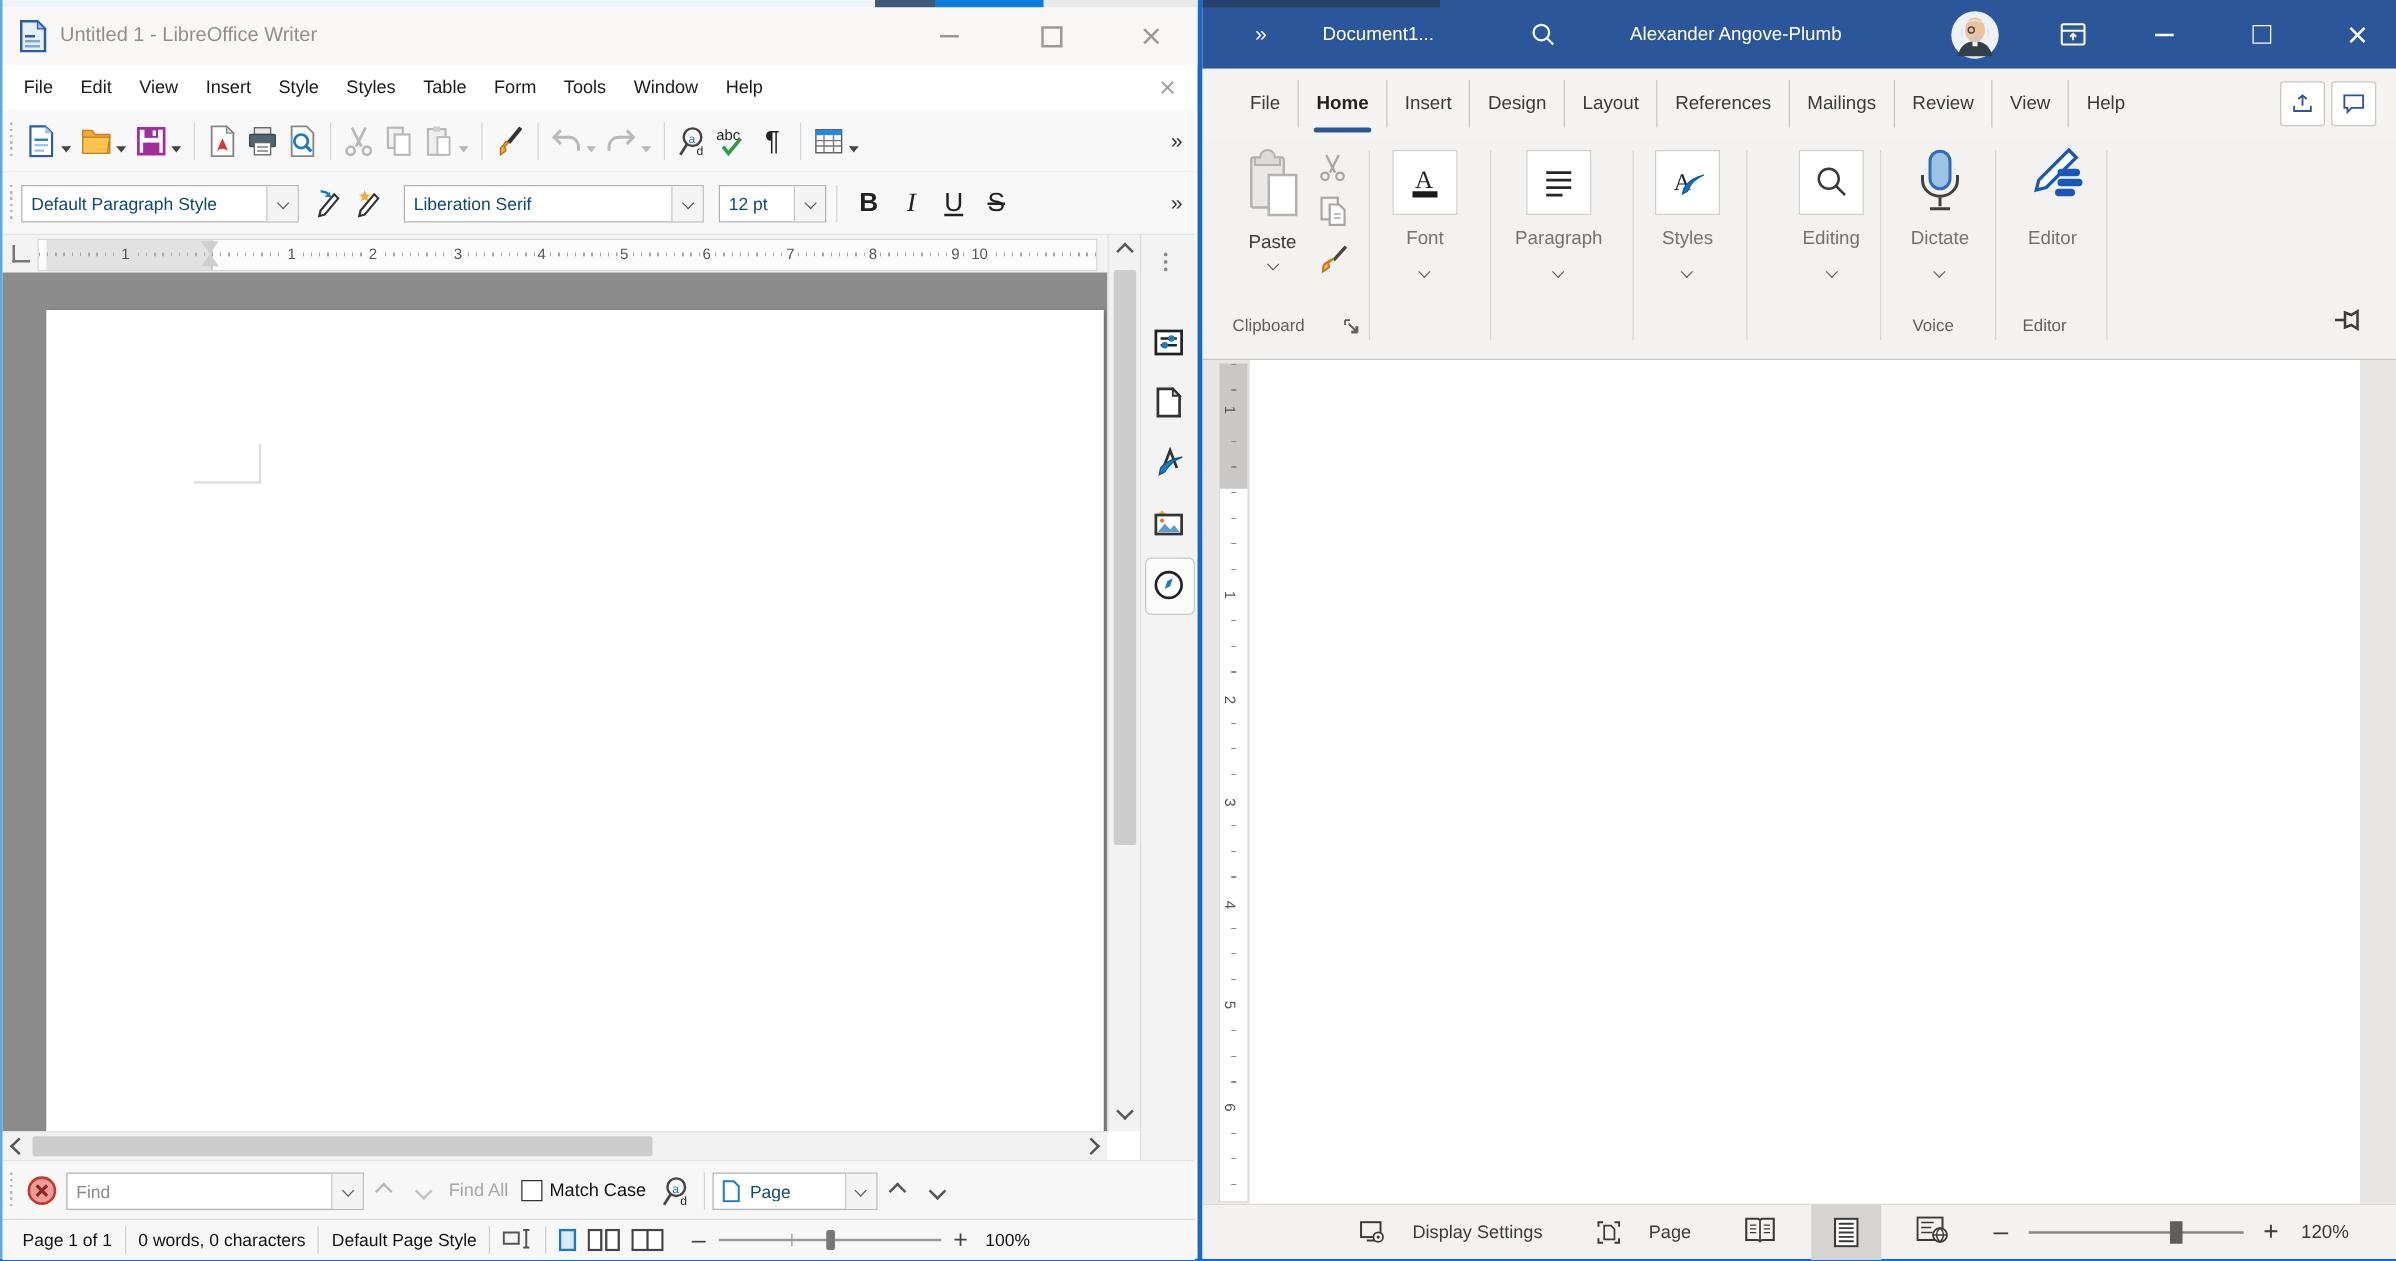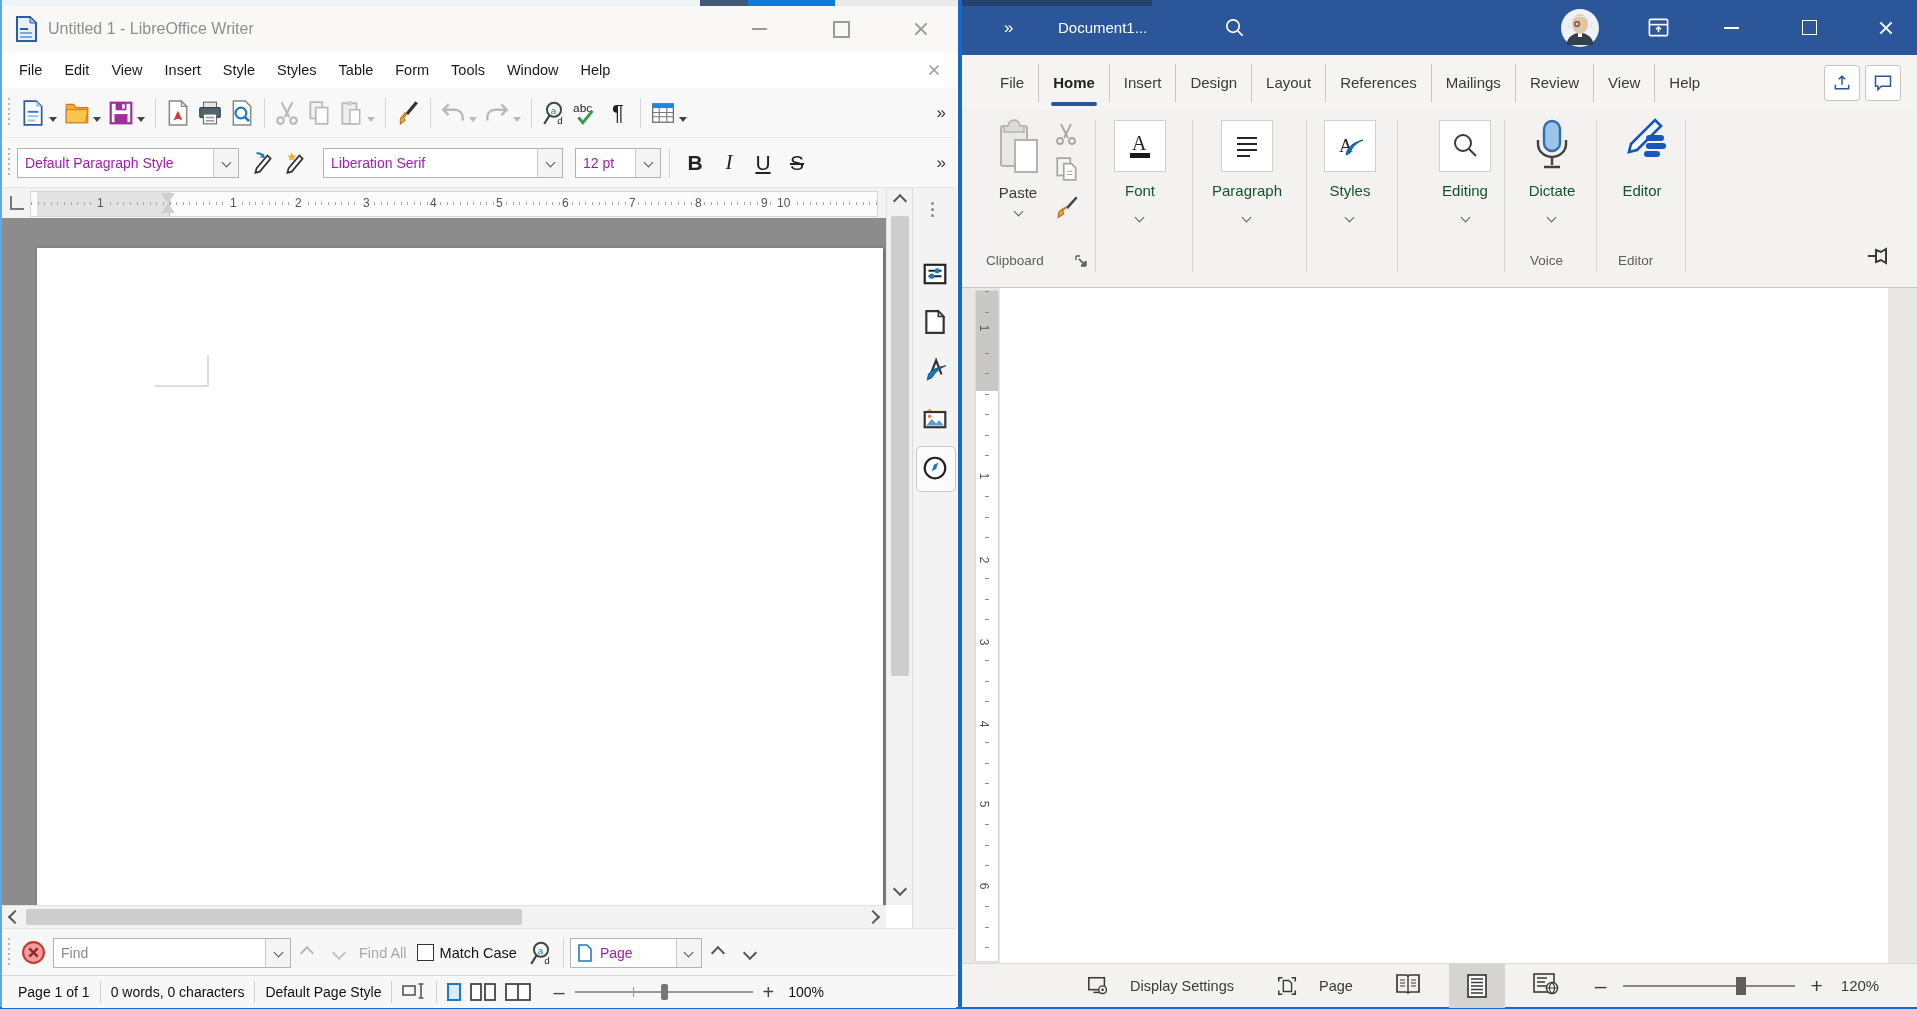--- a/index.html
+++ b/index.html
@@ -24,21 +24,21 @@
   .xicon{position:relative;width:16px;height:16px;}
   .xicon::before,.xicon::after{content:"";position:absolute;left:7px;top:0;width:2px;height:16px;background:#9a9a9a;}
   .xicon::before{transform:rotate(45deg);} .xicon::after{transform:rotate(-45deg);}
   .lo-menubar{position:absolute;left:2px;top:52px;width:954px;height:36px;background:#fff;display:flex;align-items:center;padding-left:6px;box-sizing:border-box;}
   .mi{padding:0 11px;font-size:14.5px;color:#1a1a1a;}
   .lo-tb{position:absolute;left:2px;width:954px;height:50px;background:#f8f8f8;display:flex;align-items:center;box-sizing:border-box;}
   .grip{width:6px;height:30px;margin:0 5px 0 4px;background-image:repeating-linear-gradient(to bottom,#b9b9b9 0 2px,transparent 2px 5px);background-size:2px 100%;background-repeat:no-repeat;background-position:2px 0;}
   .ti{width:32px;height:34px;display:flex;align-items:center;justify-content:center;border-radius:3px;}
   .dd{margin:14px 4px 0 0;}
   .combo{height:30px;background:#fff;border:1px solid #b3b3b3;display:flex;align-items:center;box-sizing:border-box;}
-  .combo .ctext{flex:1;padding:0 7px;font-size:14px;color:#a21caf;white-space:nowrap;overflow:hidden;}
+  .combo .ctext{flex:1;padding:0 7px;font-size:14px;color:#0c4a6e;white-space:nowrap;overflow:hidden;}
   .combo .cbtn{width:24px;height:100%;border-left:1px solid #c9c9c9;background:#f4f4f4;display:flex;align-items:center;justify-content:center;}
   .fmt{font-size:21px;color:#222;width:34px;text-align:center;}
   .lo-ruler-row{position:absolute;left:2px;top:188px;width:884px;height:30px;background:#f3f3f3;}
   .ruler{position:absolute;left:28px;top:3px;width:846px;height:24px;background:#fcfcfc;border:1px solid #d7d7d7;}
   .ruler .ticks{position:absolute;left:0;top:10px;width:100%;height:3px;background-image:repeating-linear-gradient(to right,#a8a8a8 0 1px,transparent 1px 6.6px);}
   .rn{position:absolute;top:3px;font-size:12px;color:#555;background:#fcfcfc;padding:0 2px;line-height:16px;}
   .rmarg{position:absolute;left:6px;top:0;width:132px;height:100%;background:#e2e2e2;border-right:1px solid #bdbdbd;}
   .rn.inmarg{background:#e2e2e2;}
   .indent{position:absolute;left:130px;top:1px;width:0;height:0;border-left:7px solid transparent;border-right:7px solid transparent;}
   .indent.t{border-top:10px solid #cfcfcf;} .indent.b{top:11px;border-bottom:10px solid #cfcfcf;}
@@ -67,21 +67,21 @@
   .w-topdark{position:absolute;left:0;top:0;width:190px;height:6px;background:#24426b;}
   .w-t{position:absolute;top:0;height:55px;display:flex;align-items:center;font-size:15px;color:#fff;}
   .w-tabs{position:absolute;left:0;top:55px;width:100%;height:55px;background:#f5f4f3;display:flex;align-items:center;padding-left:24px;box-sizing:border-box;}
   .w-tab{position:relative;padding:0 14px;font-size:15px;color:#3b3a39;height:38px;display:flex;align-items:center;}
   .w-tab + .w-tab{border-left:1px solid #c8c6c4;}
   .w-tab.active{font-weight:700;color:#222;}
   .w-tab.active::after{content:"";position:absolute;left:12px;right:12px;bottom:-4px;height:4px;background:#2b579a;border-radius:2px;}
   .w-ribbon{position:absolute;left:0;top:110px;width:100%;height:178px;background:#f3f2f1;border-bottom:1px solid #c8c6c4;box-sizing:border-box;}
   .rib-sep{position:absolute;top:10px;height:152px;width:1px;background:#d8d6d4;}
   .wbox{position:absolute;width:52px;height:52px;top:10px;background:#fff;border:1px solid #d2d0ce;display:flex;align-items:center;justify-content:center;box-sizing:border-box;}
-  .wlab{position:absolute;top:72px;font-size:15px;color:#14532d;text-align:center;}
+  .wlab{position:absolute;top:72px;font-size:15px;color:#737373;text-align:center;}
   .wchev{position:absolute;top:104px;}
   .wgl{position:absolute;top:143px;font-size:13.5px;color:#605e5c;}
   .w-doc{position:absolute;left:0;top:288px;width:100%;height:675px;background:#e8e7e6;}
   .w-page{position:absolute;left:38px;top:0;width:888px;height:675px;background:#fff;}
   .w-ruler{position:absolute;left:13px;top:2px;width:22px;height:670px;background:#fff;border:1px solid #d8d8d8;}
   .w-ruler .vticks{position:absolute;left:9px;top:0;width:4px;height:100%;background-image:repeating-linear-gradient(to bottom,#8a8a8a 0 1px,transparent 1px 20.5px);}
   .wrn{position:absolute;left:3px;font-size:12px;color:#555;background:#fff;transform:rotate(90deg);padding:0 2px;}
   .w-rmarg{position:absolute;left:0;top:0;width:100%;height:100px;background:#c9c8c7;}
   .wrn.inmarg{background:#c9c8c7;}
   .w-status{position:absolute;left:0;top:963px;width:100%;height:44px;background:#f3f2f1;border-top:1px solid #dcdad8;display:flex;align-items:center;font-size:14.5px;color:#3b3a39;box-sizing:border-box;}
@@ -482,20 +482,21 @@
     <div class="w-titlebar">
       <div class="w-topdark"></div>
       <span class="w-t" style="left:42px;font-size:17px;">»</span>
       <span class="w-t" style="left:96px">Document1...</span>
       <span class="w-t" style="left:262px">
           <svg width="21" height="21" viewBox="0 0 22 22">
             <circle cx="9.5" cy="9.5" r="6.5" fill="none" stroke="#fff" stroke-width="1.8"></circle>
             <path d="M14.5 14.5l5 5" stroke="#fff" stroke-width="1.8"></path>
           </svg>
         </span>
+      <span class="w-t" style="left:342px">Alexander Angove-Plumb</span>
       <span class="w-t" style="left:598px">
           <svg width="40" height="40" viewBox="0 0 40 40">
             <circle cx="20" cy="20" r="19" fill="#eef2f6"></circle>
             <path d="M6 37c2-9 8-12 14-12s12 3 14 12z" fill="#33404c"></path>
             <path d="M18 25h4v4h-4z" fill="#fff"></path>
             <ellipse cx="20" cy="16" rx="8" ry="10" fill="#e8c39e"></ellipse>
             <path d="M11 13c1-7 17-7 18 0-2-3-5-4-9-4s-7 1-9 4z" fill="#e3e7ea"></path>
             <path d="M10 14c-2 2-2 6 0 8zM30 14c2 2 2 6 0 8z" fill="#dfe3e6"></path>
             <circle cx="17" cy="16" r="2.4" fill="none" stroke="#4a4a4a" stroke-width="1.2"></circle>
             <path d="M16 22c2 1.5 6 1.5 8 0" stroke="#c9c9c9" stroke-width="2.6" fill="none"></path>

